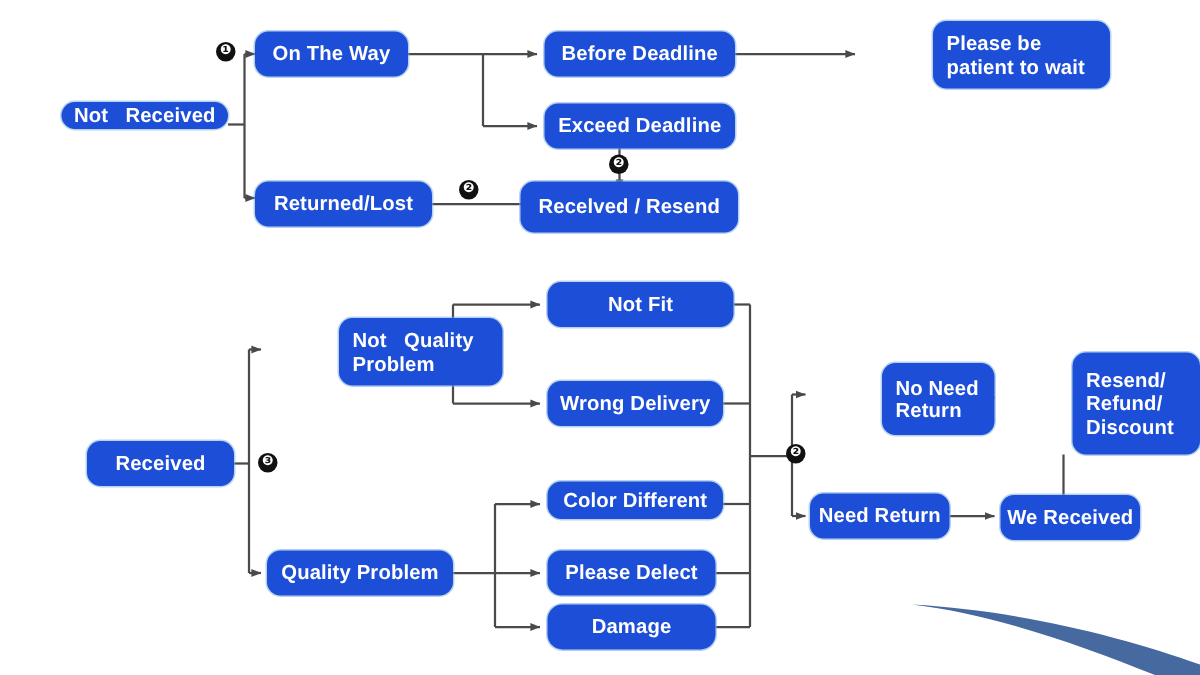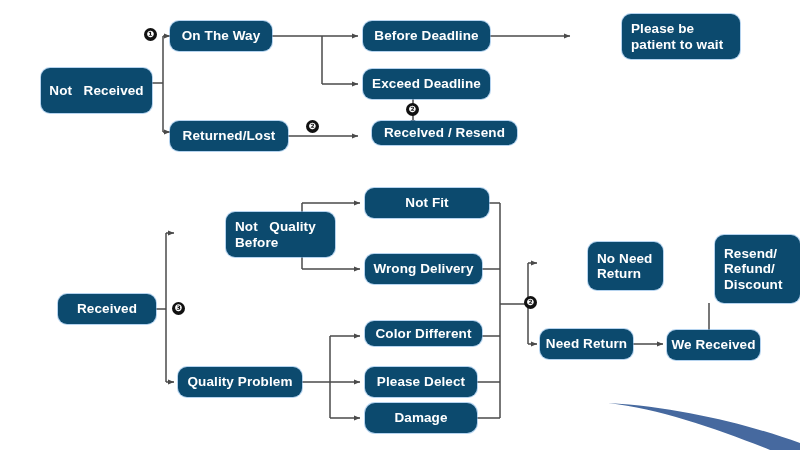--- a/index.html
+++ b/index.html
@@ -20,21 +20,21 @@
     position: absolute;
     left: 0;
     top: 0;
     width: 800px;
     height: 450px;
     pointer-events: none;
   }
   .node {
     position: absolute;
     box-sizing: border-box;
-    background: #0c4a6e;
+    background: #1d4ed8;
     color: #ffffff;
     border-radius: 9px;
     font-size: 13.5px;
     font-weight: 700;
     letter-spacing: 0.1px;
     line-height: 15.5px;
     display: flex;
     align-items: center;
     white-space: pre;
     box-shadow: 0 0 0 1px rgba(120,175,225,0.55);
@@ -117,39 +117,39 @@
       <path d="M528,344 L537,344" marker-end="url(#arw)"></path>
 
       <path d="M615,265 L663,265" marker-end="url(#arw)"></path>
 
       <path d="M633,344 L663,344" marker-end="url(#arw)"></path>
 
       <path d="M709,330 L709,303"></path>
     </g>
   </svg>
 
-  <div class="node center" style="left:41px; top:68px; width:111px; height:45px;">Not   Received</div>
+  <div class="node center" style="left:41px; top:68px; width:111px; height:18px;">Not   Received</div>
 
   <div class="node center" style="left:170px; top:21px; width:102px; height:30px;">On The Way</div>
 
   <div class="node center" style="left:170px; top:121px; width:118px; height:30px;">Returned/Lost</div>
 
   <div class="node center" style="left:363px; top:21px; width:127px; height:30px;">Before Deadline</div>
 
   <div class="node center" style="left:363px; top:69px; width:127px; height:30px;">Exceed Deadline</div>
 
   <div class="node left" style="left:574px; top:14px; width:118px; height:45px;">Please be
 patient to wait</div>
 
-  <div class="node center" style="left:372px; top:121px; width:145px; height:24px;">Recelved / Resend</div>
+  <div class="node center" style="left:347px; top:121px; width:145px; height:34px;">Recelved / Resend</div>
 
   <div class="node center" style="left:58px; top:294px; width:98px; height:30px;">Received</div>
 
   <div class="node left" style="left:178px; top:212px; width:109px; height:45px;">Not   Quality
-Before</div>
+Problem</div>
 
   <div class="node center" style="left:178px; top:367px; width:124px; height:30px;">Quality Problem</div>
 
   <div class="node center" style="left:365px; top:188px; width:124px; height:30px;">Not Fit</div>
 
   <div class="node center" style="left:365px; top:254px; width:117px; height:30px;">Wrong Delivery</div>
 
   <div class="node center" style="left:365px; top:321px; width:117px; height:25px;">Color Different</div>
 
   <div class="node center" style="left:365px; top:367px; width:112px; height:30px;">Please Delect</div>

